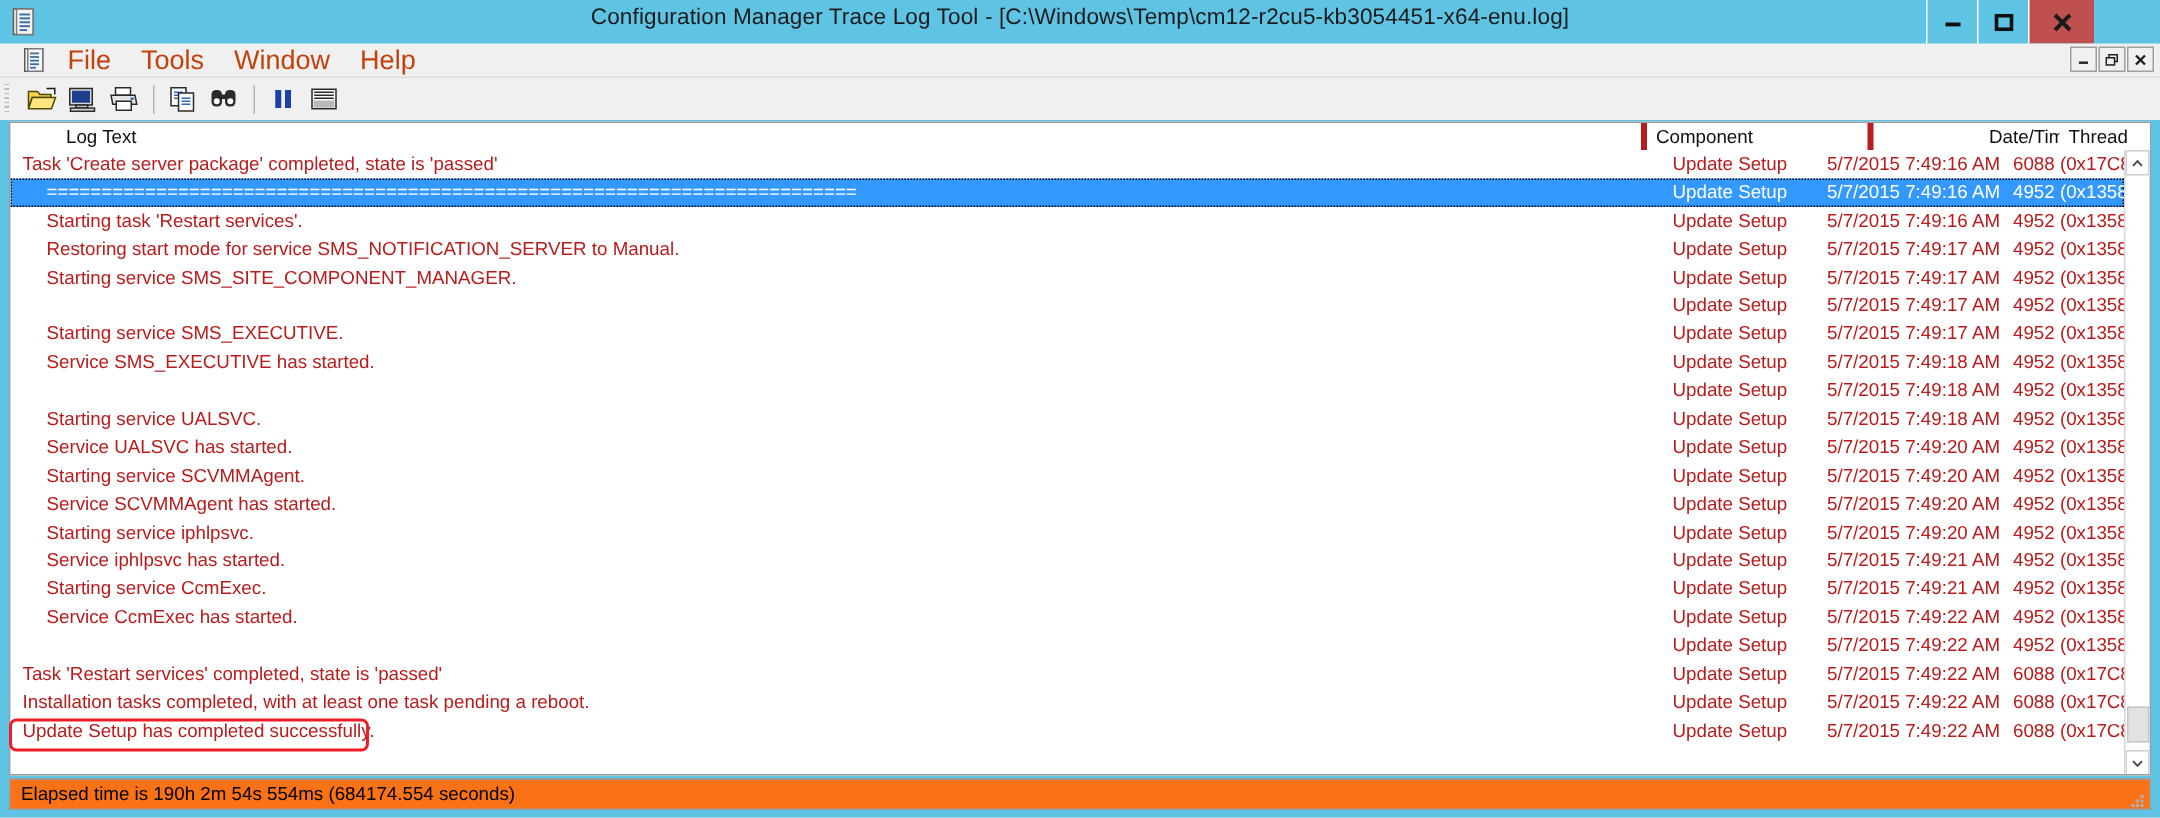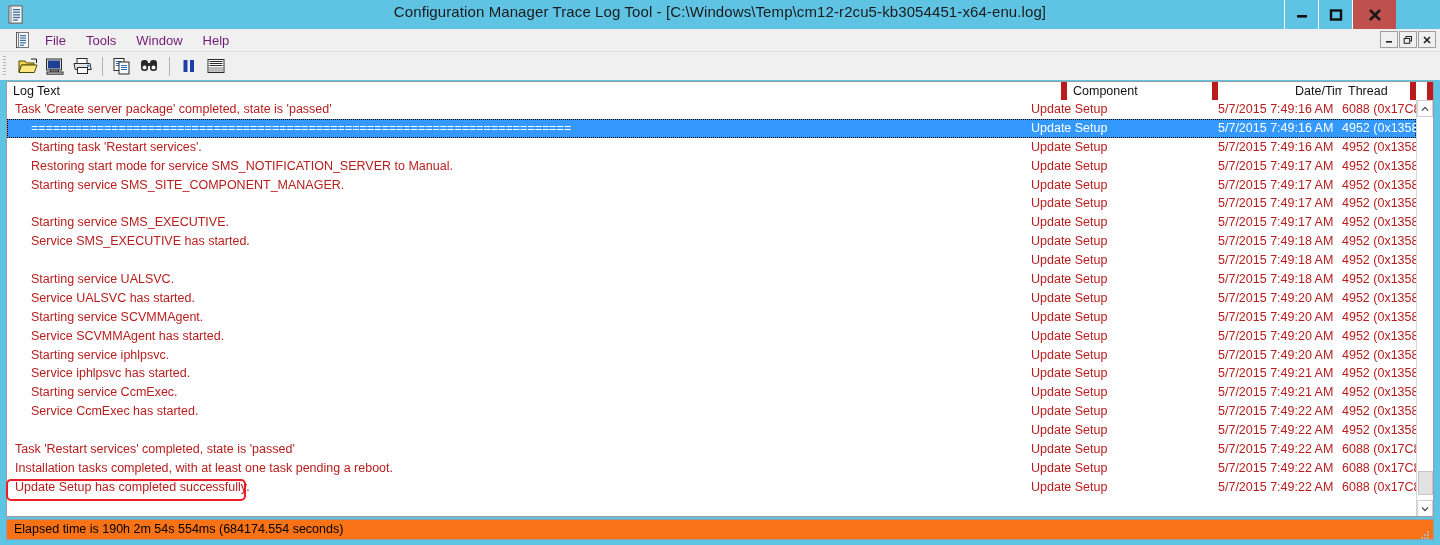--- a/index.html
+++ b/index.html
@@ -22,47 +22,47 @@
   .wbtn{width:34px;height:29px;display:flex;align-items:center;justify-content:center;
         background:#5fc3e4;border-left:1px solid #ffffff;box-sizing:border-box;}
   .wbtn.close{background:#c0504d;width:44px;}
   .wbtn svg{display:block;}
 
   
   .menubar{position:absolute;left:0;top:29px;width:1440px;height:22px;background:#f0f0f0;
            border-bottom:1px solid #dcdcdc;}
   .menu-icon{position:absolute;left:16px;top:3px;width:16px;height:17px;}
   .menu-items{position:absolute;left:36px;top:0;height:22px;display:flex;align-items:center;}
-  .menu-item{font-size:13px;color:#701a75;padding:2px 9px;margin-right:2px;white-space:nowrap;}
+  .menu-item{font-size:18px;color:#c2410c;padding:2px 9px;margin-right:2px;white-space:nowrap;}
   .mdi-btns{position:absolute;right:4px;top:2px;display:flex;gap:0px;}
   .mdi-btn{width:18px;height:17px;border:1px solid #a0a0a0;background:#f0f0f0;
            display:flex;align-items:center;justify-content:center;margin-left:1px;box-sizing:border-box;}
 
   
   .toolbar{position:absolute;left:0;top:52px;width:1440px;height:28px;background:#f0f0f0;}
   .tb-grip{position:absolute;left:3px;top:4px;width:3px;height:20px;
       background:repeating-linear-gradient(to bottom,#b8b8b8 0 1px,transparent 1px 3px);}
   .tb-items{position:absolute;left:16px;top:0;height:28px;display:flex;align-items:center;}
   .tb-btn{width:24px;height:24px;display:flex;align-items:center;justify-content:center;margin-right:3px;}
   .tb-sep{width:1px;height:19px;background:#b4b4b4;margin:0 7px 0 5px;}
 
   
   .listwrap{position:absolute;left:6px;top:81px;width:1428px;height:436px;
             background:#fff;border:1px solid #9d9d9d;box-sizing:border-box;overflow:hidden;}
   .lv-header{position:absolute;left:0;top:0;height:18px;width:1426px;background:#fff;
              border-bottom:1px solid #d6d6d6;}
   .hcell{position:absolute;top:0;height:18px;font-size:12.5px;color:#111;
          display:flex;align-items:center;padding-left:6px;box-sizing:border-box;
-         border-right:6px solid #b91c1c;background:#fff;}
+         border-right:4px solid #b91c1c;background:#fff;margin-left:31px;}
 
   .rows{position:absolute;left:0;top:18px;width:1409px;height:417px;background:#fff;}
   .row{position:relative;height:18.9px;width:1409px;font-size:12.5px;color:#b91c1c;}
   .row .c-log{position:absolute;left:8px;top:2px;white-space:nowrap;}
   .row .c-log.indent{left:24px;}
-  .row .c-comp{position:absolute;left:1024px;top:2px;white-space:nowrap;}
+  .row .c-comp{position:absolute;left:1108px;top:2px;white-space:nowrap;}
   .row .c-date{position:absolute;left:1211px;top:2px;white-space:nowrap;}
   .row .c-thr{position:absolute;left:1335px;top:2px;white-space:nowrap;}
   .row.sel{background:#3399ff;color:#fff;outline:1px dotted #000;outline-offset:-1px;}
   .row.sel .c-log{color:#fff;}
 
   
   .vsb{position:absolute;right:0;top:18px;width:17px;height:417px;background:#fff;border-left:1px solid #d6d6d6;box-sizing:border-box;}
   .vsb-arrow{position:absolute;left:0;width:16px;height:17px;background:#fff;border:1px solid #cfcfcf;
              box-sizing:border-box;display:flex;align-items:center;justify-content:center;}
   .vsb-arrow.up{top:0;}

